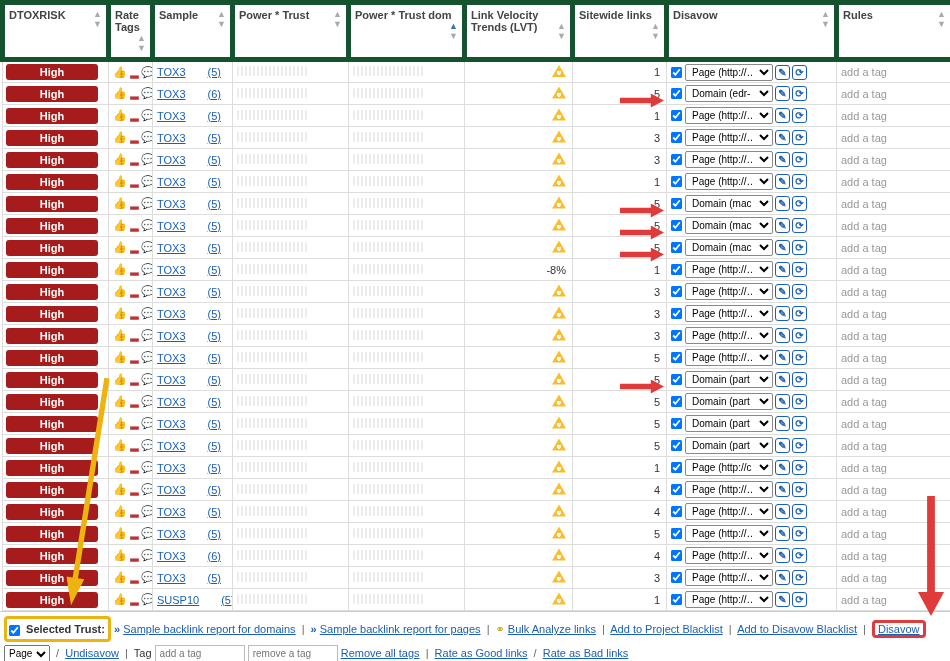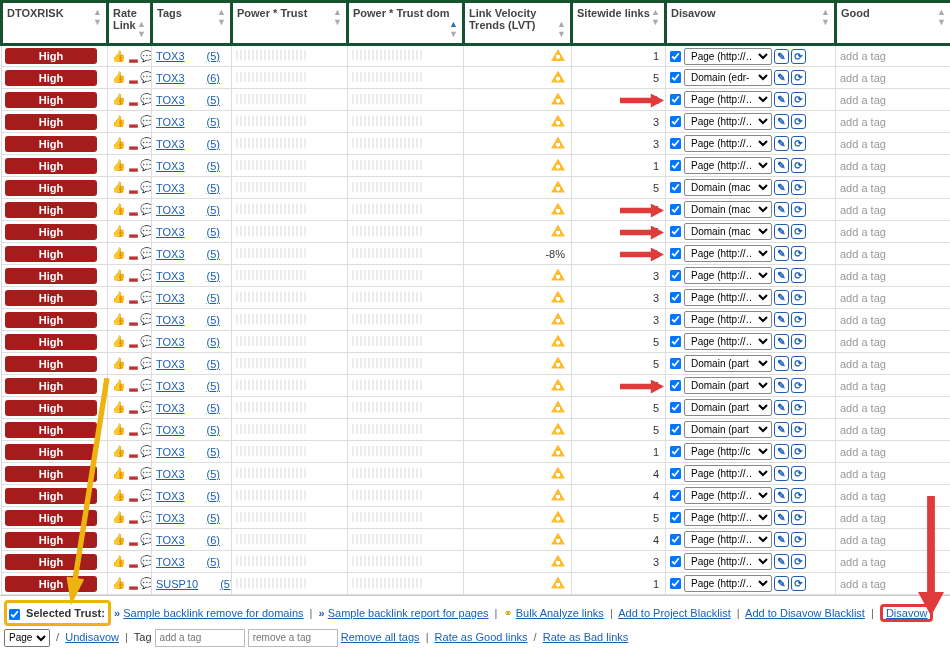--- a/index.html
+++ b/index.html
@@ -9,21 +9,21 @@
     font-size: 11px;
     color: #333;
     background: #fff;
     width: 950px;
     position: relative;
   }
   .table-wrap { width: 950px; overflow: hidden; }
   table { border-collapse: collapse; width: 100%; table-layout: fixed; }
   thead th {
     background: #fff;
-    border: 3px solid #14532d;
+    border: 5px solid #14532d;
     padding: 4px 4px;
     text-align: left;
     font-weight: bold;
     font-size: 11px;
     color: #444;
     vertical-align: top;
     height: 28px;
   }
   thead th .sort {
     float: right;
@@ -169,28 +169,28 @@
     <col style="width:116px">
         <col style="width:116px">
         <col style="width:108px">
     <col style="width:94px">
         <col style="width:170px">
         <col style="width:116px">
   </colgroup>
   <thead>
     <tr>
       <th><span>DTOXRISK</span><span class="sort">▲<br>▼</span></th>
-      <th><span>Rate Link</span><span class="sort">▲<br>▼</span></th>
-      <th><span>Tags</span><span class="sort">▲<br>▼</span></th>
+      <th><span>Rate Tags</span><span class="sort">▲<br>▼</span></th>
+      <th><span>Sample</span><span class="sort">▲<br>▼</span></th>
       <th><span>Power * Trust</span><span class="sort">▲<br>▼</span></th>
       <th><span>Power * Trust dom</span><span class="sort"><span class="up">▲</span><br>▼</span></th>
       <th><span>Link Velocity Trends (LVT)</span><span class="sort">▲<br>▼</span></th>
       <th><span>Sitewide links</span><span class="sort">▲<br>▼</span></th>
       <th><span>Disavow</span><span class="sort">▲<br>▼</span></th>
-      <th><span>Good</span><span class="sort">▲<br>▼</span></th>
+      <th><span>Rules</span><span class="sort">▲<br>▼</span></th>
     </tr>
   </thead>
   <tbody id="tbody">
         <tr>
           <td class="pillcell"><span class="pill">High</span></td>
           <td><span class="rate-icons"><span class="ii">👍</span><span class="ii red">▂</span><span class="ii">💬</span></span></td>
           <td><a class="rule-link">TOX3</a><a class="rule-count">(5)</a></td>
           <td><span class="bars"></span></td>
           <td><span class="bars"></span></td>
           <td class="num"><span><span class="warn"></span></span></td>
@@ -466,21 +466,21 @@
 </table>
 </div>
 
 <div class="footer">
   <div>
     <span class="sel-box">
       <input type="checkbox" checked="" class="chk" style="">
       <span>Selected Trust:</span>
     </span>
     <span class="chev">»</span>
-    <a>Sample backlink remove for domains</a>
+    <a>Sample backlink report for domains</a>
     <span class="sep">|</span>
     <span class="chev">»</span>
     <a>Sample backlink report for pages</a>
     <span class="sep">|</span>
     <span class="chain">⚭</span>
     <a>Bulk Analyze links</a>
     <span class="sep">|</span>
     <a>Add to Project Blacklist</a>
     <span class="sep">|</span>
     <a>Add to Disavow Blacklist</a>

